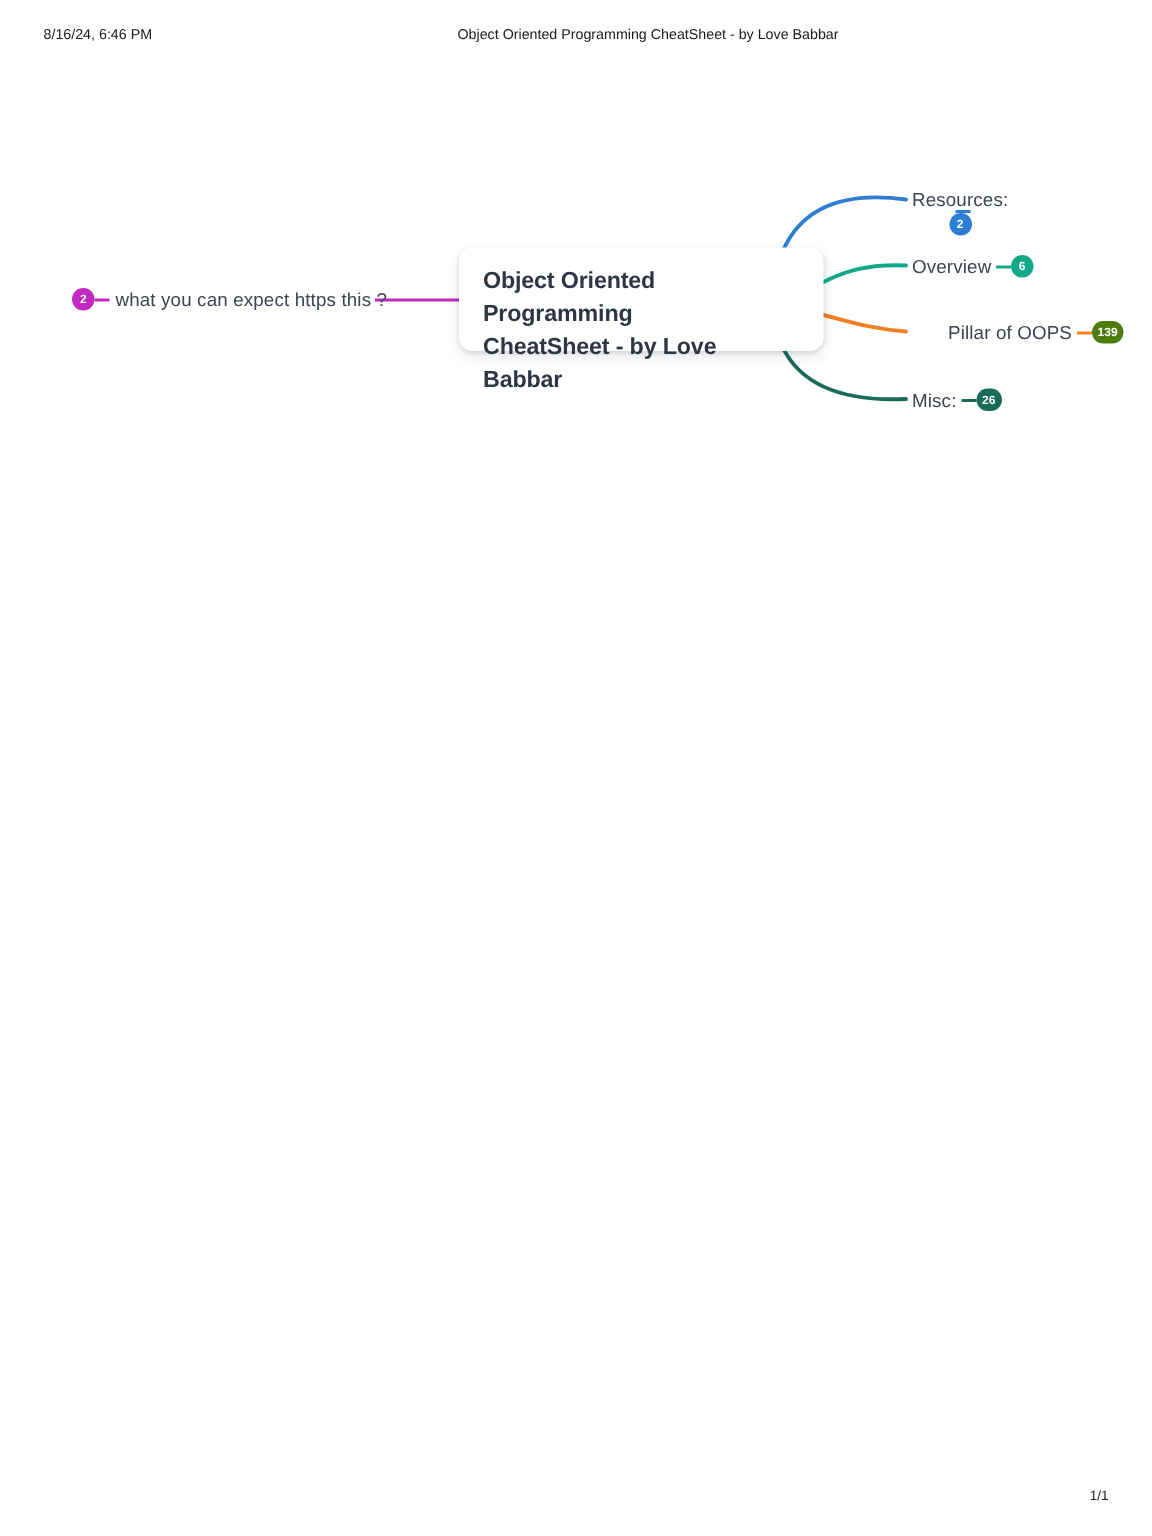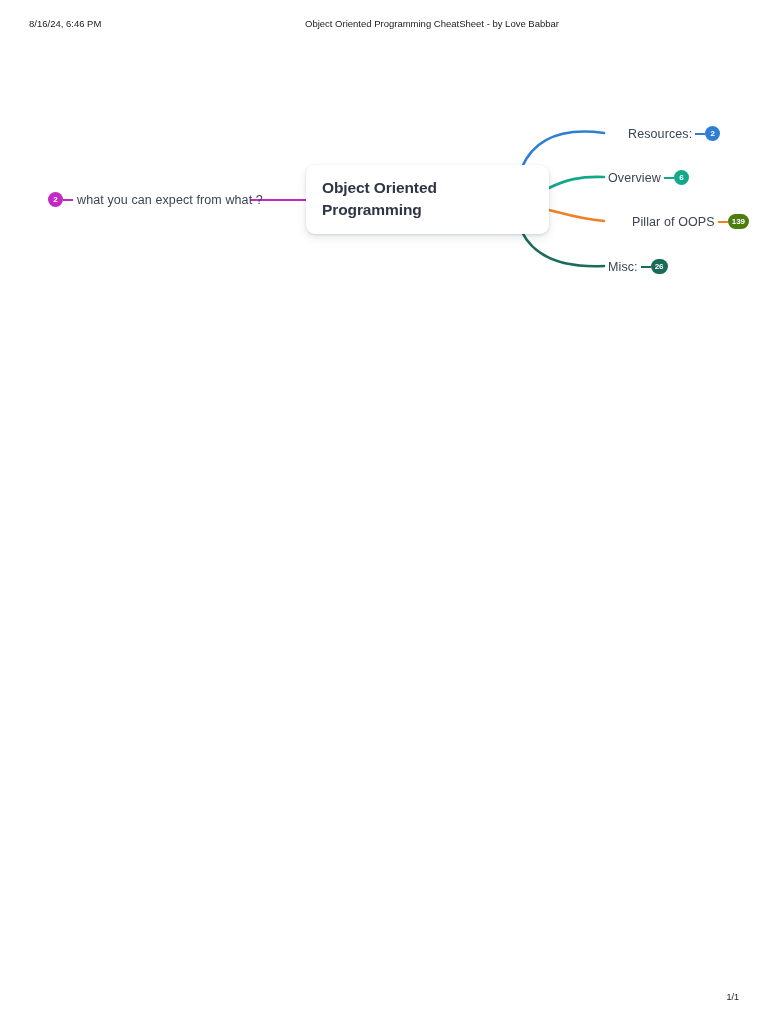--- a/index.html
+++ b/index.html
@@ -132,21 +132,21 @@
     height: 15px;
     padding: 0 4px;
     border-radius: 8px;
     font-size: 8px;
     font-weight: bold;
     color: #ffffff;
     box-sizing: border-box;
     line-height: 1;
   }
 
-  .branch-resources { left: 628px; top: 126px; }
+  .branch-resources { left: 608px; top: 126px; flex-direction: column; }
   .branch-overview  { left: 608px; top: 170px; }
   .branch-pillar    { left: 632px; top: 214px; justify-content: center; }
   .branch-misc      { left: 608px; top: 259px; justify-content: space-between; }
 
   
   .branch-left {
     position: absolute;
     left: 48px;
     top: 192px;
     display: flex;
@@ -182,26 +182,27 @@
     <path d="M 250 200 L 306 200" fill="none" stroke="#c229c2" stroke-width="2"></path>
 
     <path d="M 522 167 C 534 140 560 127 604 133" fill="none" stroke="#2e7fd4" stroke-width="2.6" stroke-linecap="round"></path>
     <path d="M 549 188 C 565 180 580 176 604 177" fill="none" stroke="#13a88a" stroke-width="2.6" stroke-linecap="round"></path>
     <path d="M 549 210 C 565 214 580 219 604 221" fill="none" stroke="#ef8023" stroke-width="2.6" stroke-linecap="round"></path>
     <path d="M 522 232 C 534 256 560 268 604 266" fill="none" stroke="#1b6b5a" stroke-width="2.6" stroke-linecap="round"></path>
   </svg>
 
   <div class="center-card">
     <div class="card-text">Object Oriented Programming</div>
+    <div class="card-text">CheatSheet - by Love Babbar</div>
   </div>
 
   <div class="branch-left">
     <span class="badge" style="background:#c229c2">2</span>
     <span class="badge-link-left" style="background:#c229c2"></span>
-    <span class="branch-label">what you can expect from what ?</span>
+    <span class="branch-label">what you can expect https this ?</span>
   </div>
 
   <div class="branch branch-resources">
     <span class="branch-label">Resources:</span>
     <span class="badge-link" style="background:#2e7fd4"></span>
     <span class="badge" style="background:#2e7fd4">2</span>
   </div>
 
   <div class="branch branch-overview">
     <span class="branch-label">Overview</span>

